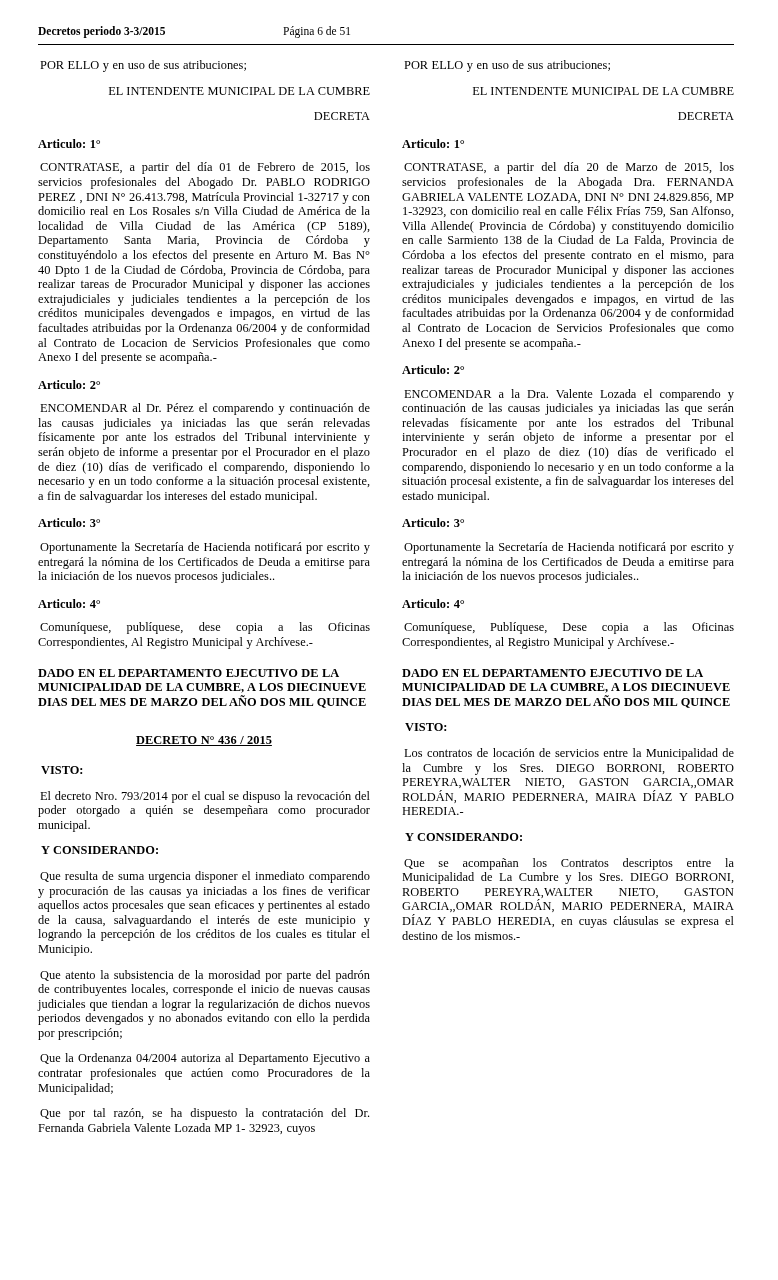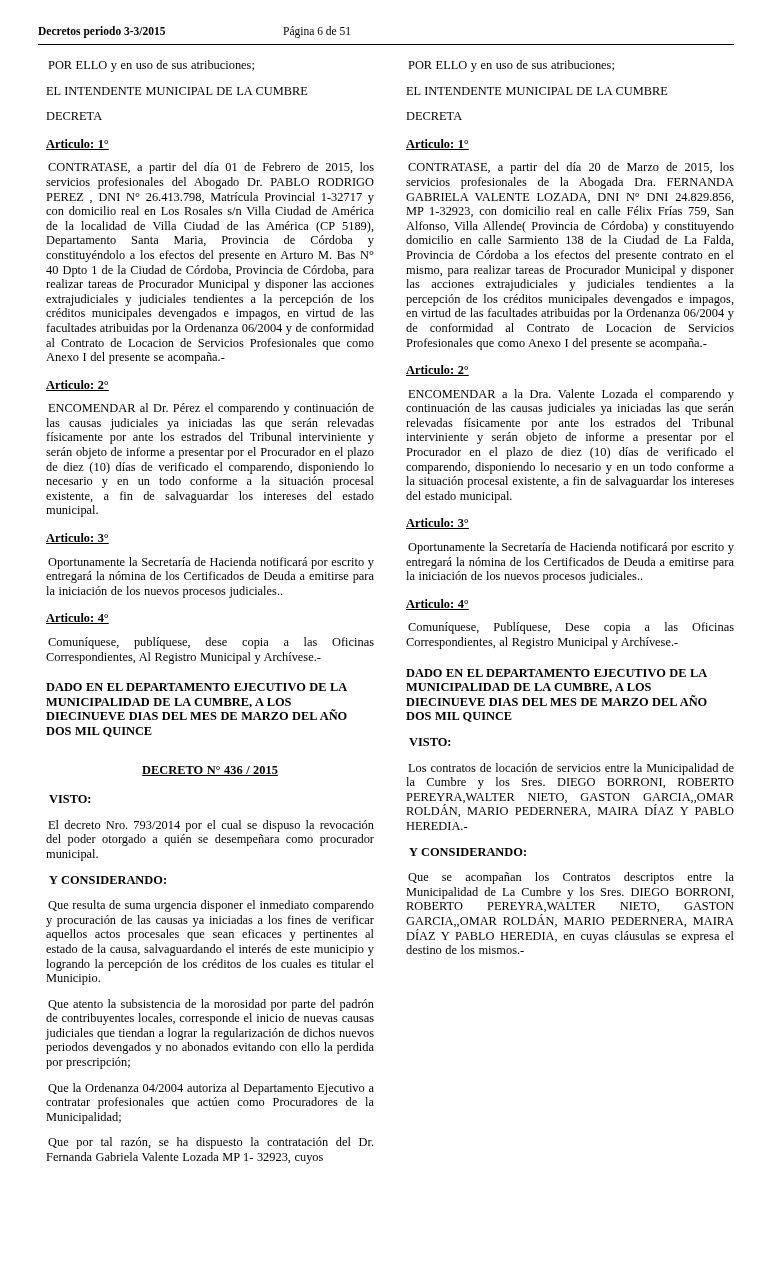--- a/index.html
+++ b/index.html
@@ -32,34 +32,32 @@
     left: 245px; top: 0;
   }
   .hrule {
     border-bottom: 1.6px solid #000;
     margin-top: 4px;
   }
   .cols {
     display: flex;
     gap: 32px;
     margin-top: 13px;
-    margin-left: 8px;
   }
   .col { flex: 1; min-width: 0; }
   .blk {
     font-size: 12.4px;
     line-height: 14.6px;
     margin-bottom: 11px;
     word-spacing: 0.4px;
   }
   .body { text-align: justify; text-indent: 2px; }
-  .center { text-align: left; }
+  .center { text-align: right; }
   .article {
     font-weight: bold;
-    text-decoration: underline;
     margin-top: 13px;
     margin-bottom: 9px;
   }
   .bold {
     font-weight: bold;
     margin-top: 16px;
   }
   .decree {
     text-align: center;
     font-weight: bold;

